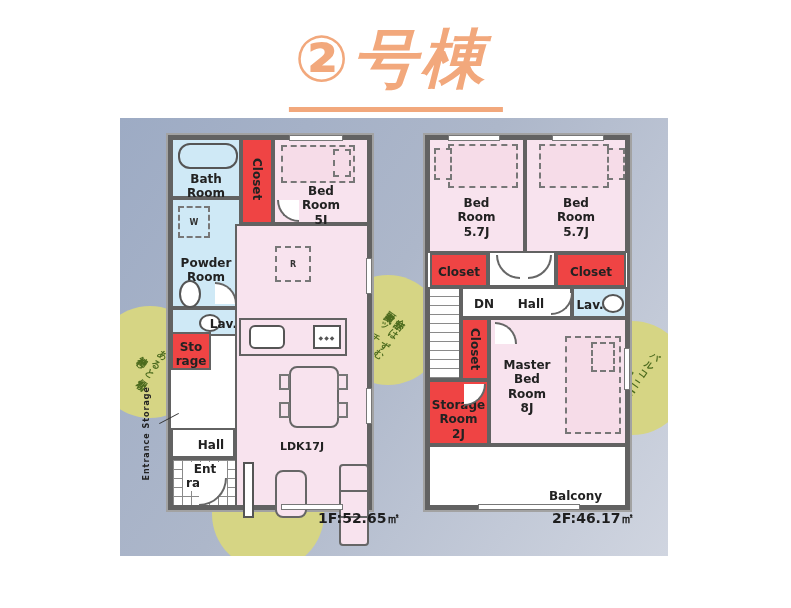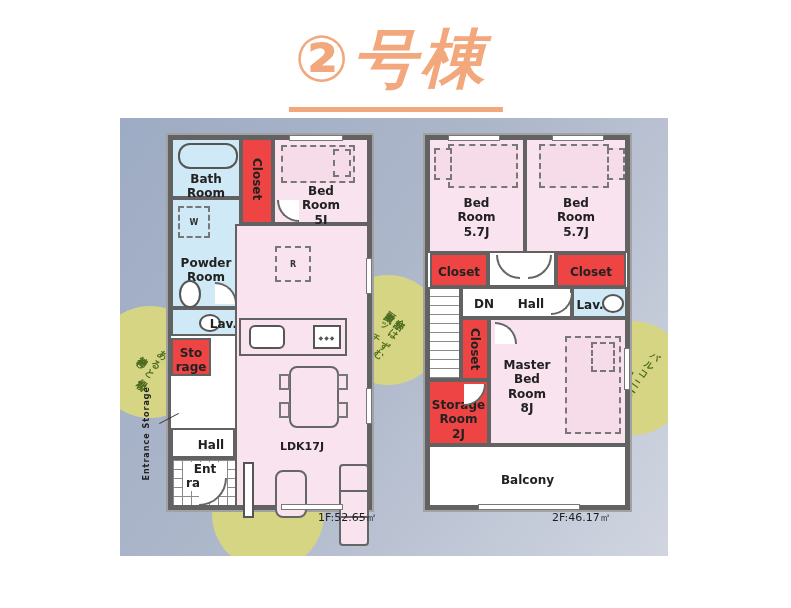--- a/index.html
+++ b/index.html
@@ -50,21 +50,21 @@
   .chair{position:absolute;width:7px;height:12px;border:2px solid #777;background:#f8e3ee;}
   .sofa{position:absolute;border:2px solid #666;border-radius:4px;background:#f8e3ee;}
   .sofa i{display:block;border-top:2px solid #666;margin-top:24px;}
   .tv{position:absolute;border:2px solid #555;background:#fff;}
   .arc{position:absolute;background:#fff;}
   .arc.br{border-right:2px solid #666;border-bottom:2px solid #666;border-radius:0 0 100% 0;}
   .arc.bl{border-left:2px solid #666;border-bottom:2px solid #666;border-radius:0 0 0 100%;}
   .arc.tr{border-right:2px solid #666;border-top:2px solid #666;border-radius:0 100% 0 0;}
   .win{position:absolute;background:#fff;border:1px solid #777;z-index:3;}
   
-  .area{position:absolute;font-size:11px;font-weight:normal;color:#1e1e1e;z-index:3;}
+  .area{position:absolute;font-size:14px;font-weight:bold;color:#1e1e1e;z-index:3;}
   .a-1f{left:198px;top:392px;} .a-2f{left:432px;top:392px;}
   .side-note{position:absolute;left:22px;top:268px;writing-mode:vertical-rl;transform:rotate(180deg);
              font-size:8px;font-weight:bold;color:#222;z-index:3;letter-spacing:1px;}
   .leader{position:absolute;left:38px;top:300px;width:22px;border-top:1.5px solid #333;
           transform:rotate(-28deg);z-index:3;}
 </style>
 </head>
 <body>
 
 <div class="page">
@@ -120,21 +120,21 @@
 Room</div>
         <div class="oval" style="left:6px;top:80px;width:18px;height:24px;"></div>
         <div class="arc tr" style="right:2px;top:82px;width:20px;height:20px;"></div>
       </div>
 
       <div class="room blue" style="left:0;top:170px;width:70px;height:28px;">
         <div class="oval" style="left:26px;top:4px;width:18px;height:14px;"></div>
         <div class="lbl" style="top:7px;left:18px;width:auto;right:2px;text-align:right;">Lav.</div>
       </div>
 
-      <div class="room cream" style="left:0;top:200px;width:40px;height:38px;">
+      <div class="room cream" style="left:0;top:194px;width:40px;height:38px;">
         <div class="lbl" style="top:6px;">Sto
 rage</div>
       </div>
 
 
       <div class="room white" style="left:0;top:290px;width:64px;height:30px;">
         <div class="lbl" style="top:8px;left:8px;">Hall</div>
       </div>
 
       <div class="room check" style="left:0;top:320px;width:76px;height:49px;">
@@ -230,21 +230,21 @@
       </div>
 
       <div class="room cream" style="left:0;top:242px;width:61px;height:65px;">
         <div class="lbl" style="top:16px;">Storage
 Room
 2J</div>
         <div class="arc br" style="left:34px;top:2px;width:20px;height:20px;"></div>
       </div>
 
       <div class="room white" style="left:0;top:307px;width:199px;height:62px;border-width:2px;">
-        <div class="lbl" style="top:26px;">Balcony</div>
+        <div class="lbl" style="top:42px;margin-left:48px;">Balcony</div>
       </div>
 
       <div class="win" style="left:20px;top:-3px;width:50px;height:4px;"></div>
       <div class="win" style="left:124px;top:-3px;width:50px;height:4px;"></div>
       <div class="win" style="left:196px;top:210px;width:4px;height:40px;"></div>
       <div class="win" style="left:50px;top:366px;width:100px;height:4px;"></div>
     </div>
 
     <div class="area a-1f">1F:52.65㎡</div>
     <div class="area a-2f">2F:46.17㎡</div>

